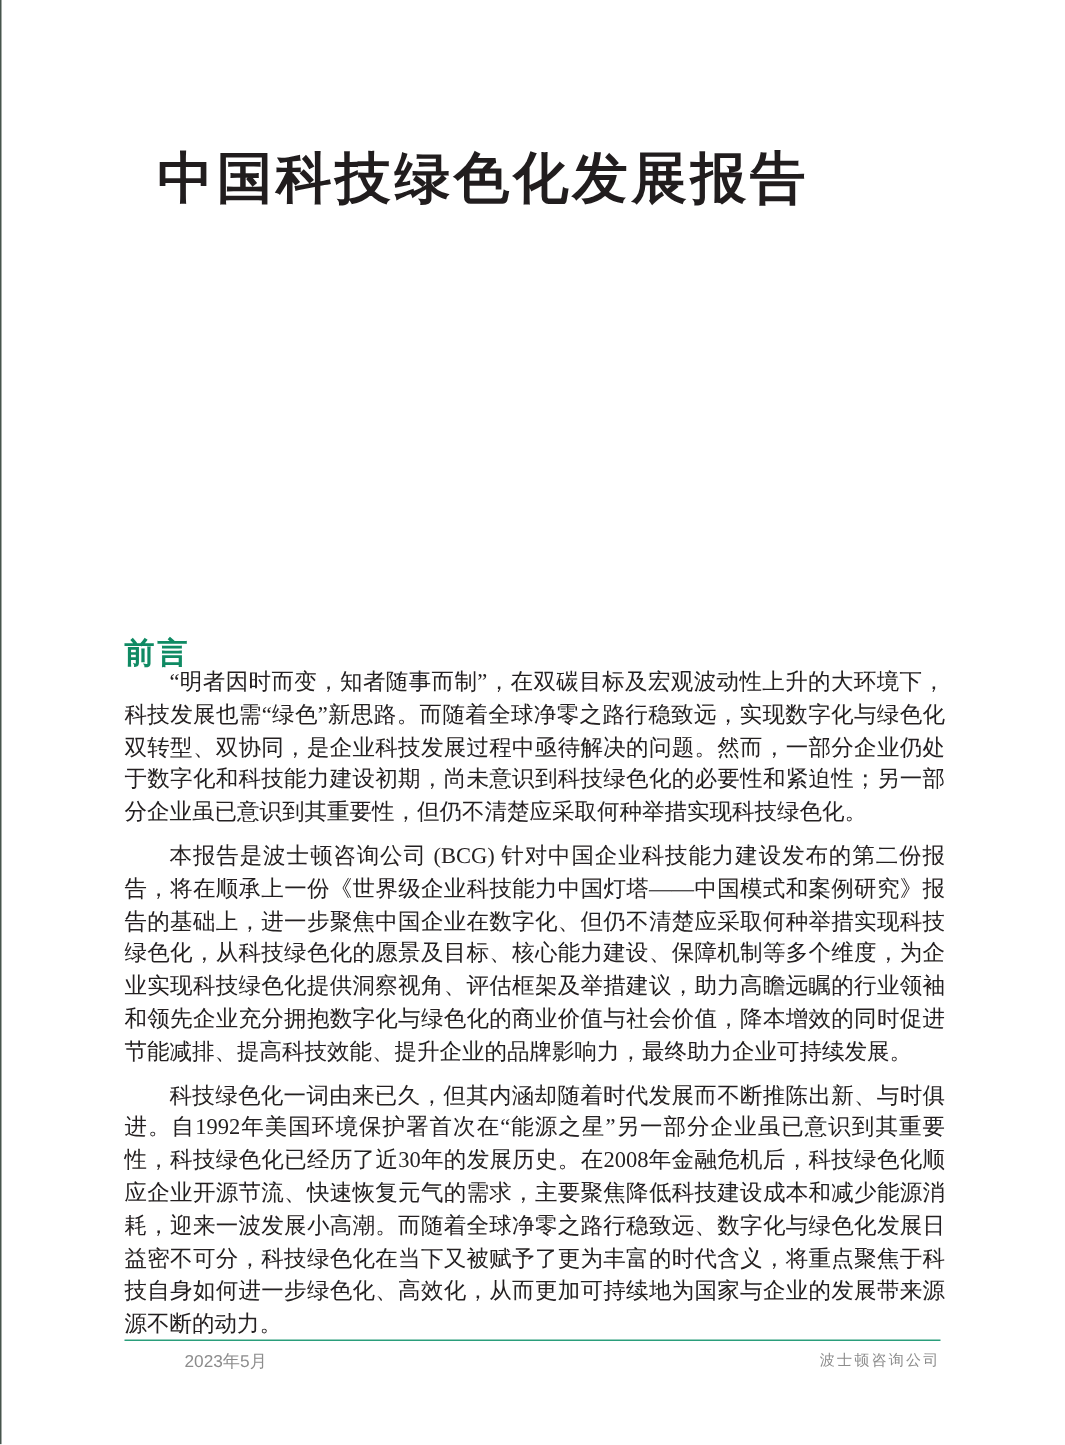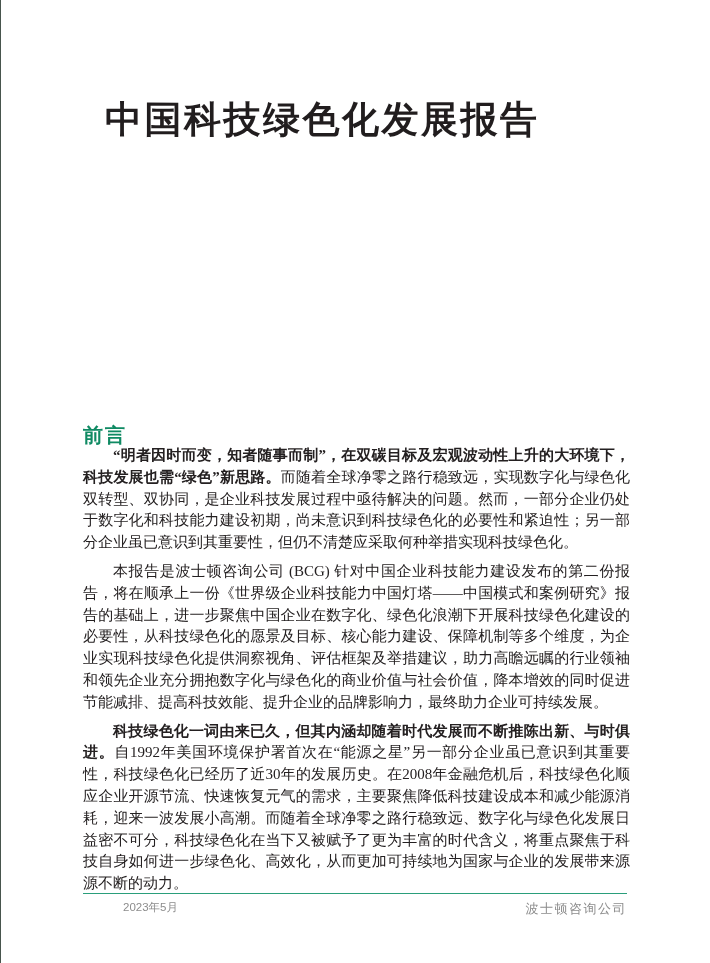--- a/index.html
+++ b/index.html
@@ -44,59 +44,59 @@
     font-size: 15px;
     line-height: 21.8px;
     color: #242021;
     text-align: justify;
     text-justify: inter-ideograph;
   }
   .content p {
     margin: 0 0 7px 0;
     text-indent: 2em;
   }
-  .content strong { font-weight: bold; }
+  .content strong { font-weight: normal; }
   .footer-rule {
     position: absolute;
     left: 83px; top: 893px;
     width: 544px; height: 1px;
     background: #2a9e7b;
   }
   .footer-date {
     position: absolute;
     left: 83px; top: 900px;
     font-size: 11.5px;
     color: #8c8c8c;
     font-family: "Liberation Sans", "DejaVu Sans", sans-serif;
     margin-left: 40px;
   }
   .footer-company {
     position: absolute;
     right: 83px; top: 900px;
-    font-size: 13px;
+    font-size: 10px;
     color: #8c8c8c;
     letter-spacing: 1.5px;
     font-family: Liberation Serif, serif;
   }
 </style>
 </head>
 <body>
 
 <div class="page">
 
   <div class="left-edge"></div>
 
   <h1 class="report-title">中国科技绿色化发展报告</h1>
 
   <h2 class="section-heading">前言</h2>
 
   <div class="content">
     <p><strong>“明者因时而变，知者随事而制”，在双碳目标及宏观波动性上升的大环境下，科技发展也需“绿色”新思路。</strong><span>而随着全球净零之路行稳致远，实现数字化与绿色化双转型、双协同，是企业科技发展过程中亟待解决的问题。然而，一部分企业仍处于数字化和科技能力建设初期，尚未意识到科技绿色化的必要性和紧迫性；另一部分企业虽已意识到其重要性，但仍不清楚应采取何种举措实现科技绿色化。</span></p>
 
-    <p><strong></strong><span>本报告是波士顿咨询公司 (BCG) 针对中国企业科技能力建设发布的第二份报告，将在顺承上一份《世界级企业科技能力中国灯塔——中国模式和案例研究》报告的基础上，进一步聚焦中国企业在数字化、绿色化浪潮下开展科技绿色化建设的必要性，从科技绿色化的愿景及目标、核心能力建设、保障机制等多个维度，为企业实现科技绿色化提供洞察视角、评估框架及举措建议，助力高瞻远瞩的行业领袖和领先企业充分拥抱数字化与绿色化的商业价值与社会价值，降本增效的同时促进节能减排、提高科技效能、提升企业的品牌影响力，最终助力企业可持续发展。</span></p>
+    <p><strong></strong><span>本报告是波士顿咨询公司 (BCG) 针对中国企业科技能力建设发布的第二份报告，将在顺承上一份《世界级企业科技能力中国灯塔——中国模式和案例研究》报告的基础上，进一步聚焦中国企业在数字化、但仍不清楚应采取何种举措实现科技绿色化，从科技绿色化的愿景及目标、核心能力建设、保障机制等多个维度，为企业实现科技绿色化提供洞察视角、评估框架及举措建议，助力高瞻远瞩的行业领袖和领先企业充分拥抱数字化与绿色化的商业价值与社会价值，降本增效的同时促进节能减排、提高科技效能、提升企业的品牌影响力，最终助力企业可持续发展。</span></p>
 
     <p><strong>科技绿色化一词由来已久，但其内涵却随着时代发展而不断推陈出新、与时俱进。</strong><span>自1992年美国环境保护署首次在“能源之星”另一部分企业虽已意识到其重要性，科技绿色化已经历了近30年的发展历史。在2008年金融危机后，科技绿色化顺应企业开源节流、快速恢复元气的需求，主要聚焦降低科技建设成本和减少能源消耗，迎来一波发展小高潮。而随着全球净零之路行稳致远、数字化与绿色化发展日益密不可分，科技绿色化在当下又被赋予了更为丰富的时代含义，将重点聚焦于科技自身如何进一步绿色化、高效化，从而更加可持续地为国家与企业的发展带来源源不断的动力。</span></p>
   </div>
 
   <div class="footer-rule"></div>
 
   <div class="footer-date">2023年5月</div>
 
   <div class="footer-company">波士顿咨询公司</div>
 

